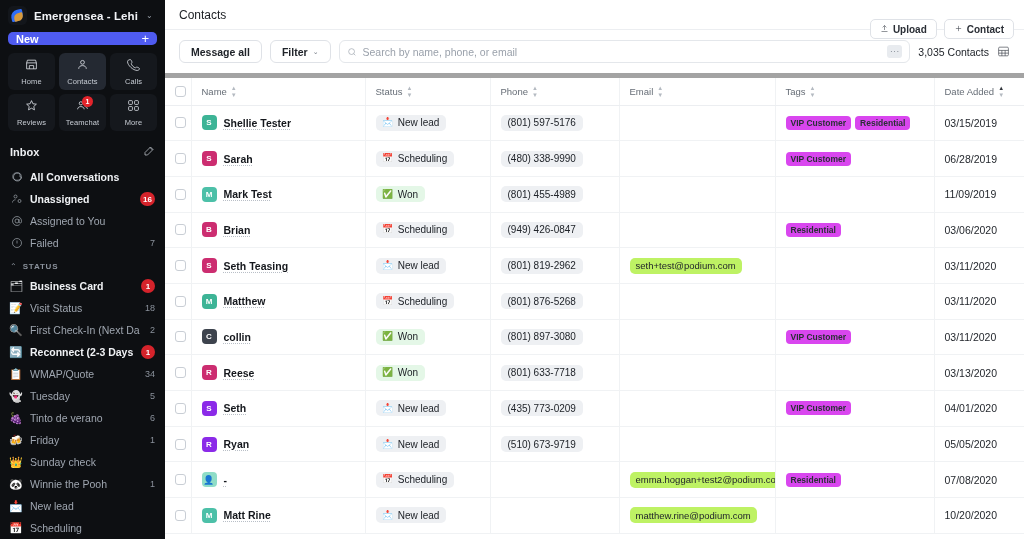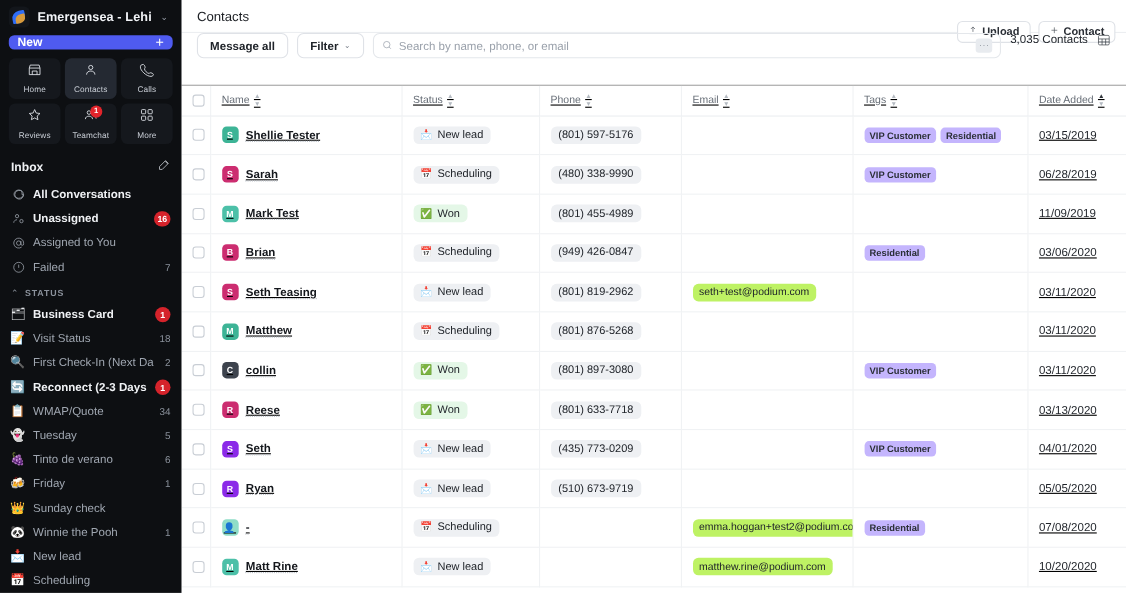--- a/index.html
+++ b/index.html
@@ -113,22 +113,22 @@
   .top-actions { display: flex; gap: 7px; align-items: center; }
   .btn-outline {
     display: flex; align-items: center; gap: 4px;
     height: 20px; padding: 0 9px; border: 1px solid #dfe2e7; border-radius: 5px;
     background: #fff; font-size: 10px; color: #2a2e35; font-weight: 600; cursor: pointer; margin-top: 29px;
   }
   .btn-outline svg { width: 9px; height: 9px; stroke: #4a4f57; fill: none; stroke-width: 1.6; }
 
   .toolbar {
     height: 48px; flex: 0 0 48px;
-    display: flex; align-items: flex-start; gap: 8px;
-    padding: 0 14px; border-bottom: 1px solid #a3a3a3;
+    display: flex; align-items: center; gap: 8px;
+    padding: 0 14px; border-bottom: 5px solid #a3a3a3;
   }
   .btn-pill {
     height: 23px; padding: 0 11px; border: 1px solid #dfe2e7; border-radius: 6px;
     background: #fff; font-size: 10.5px; font-weight: 700; color: #20242a;
     display: flex; align-items: center; gap: 5px; cursor: pointer; white-space: nowrap;
   }
   .btn-pill .caret { font-size: 7px; color: #777e88; font-weight: 400; }
   .searchbox {
     flex: 1; height: 23px; border: 1px solid #e4e7eb; border-radius: 6px;
     display: flex; align-items: center; gap: 6px; padding: 0 7px; min-width: 0;
@@ -142,21 +142,21 @@
   .kbd-hint {
     width: 15px; height: 13px; border-radius: 3px; background: #e8ebef;
     display: flex; align-items: center; justify-content: center;
     font-size: 8px; color: #7b828c; letter-spacing: .5px; flex: 0 0 15px;
   }
   .count-text { font-size: 10.5px; color: #22262c; white-space: nowrap; }
   .grid-btn { display: flex; align-items: center; cursor: pointer; }
   .grid-btn svg { width: 13px; height: 13px; stroke: #3b4048; fill: none; stroke-width: 1.2; }
 
   
-  .table-wrap { flex: 1; overflow: hidden; text-decoration: underline; }
+  .table-wrap { flex: 1; overflow: hidden; }
   table { width: 100%; border-collapse: collapse; table-layout: fixed; }
   col.c-chk { width: 26px; }
   col.c-name { width: 174px; }
   col.c-status { width: 125px; }
   col.c-phone { width: 129px; }
   col.c-email { width: 156px; }
   col.c-tags { width: 159px; }
   col.c-date { width: 90px; }
 
   thead th {
@@ -196,21 +196,21 @@
     text-decoration-color: #b9bfc7; text-underline-offset: 2px;
   }
   .chip {
     display: inline-flex; align-items: center; gap: 4px;
     background: #eef0f3; border-radius: 5px; padding: 2.5px 7px;
     font-size: 10px; color: #20242a; line-height: 1.1;
   }
   .chip.won { background: #e4f7e7; }
   .chip .emj { font-size: 9px; line-height: 1; }
   .tag {
-    display: inline-flex; align-items: center; background: #c4b5fd;
+    display: inline-flex; align-items: center; background: #d946ef;
     border-radius: 4px; padding: 2px 5px; margin-right: 4px;
     font-size: 8.5px; font-weight: 700; color: #2a2f36; text-align: center;
   }
   .date-txt { font-size: 10.5px; color: #1e2228; }
   .email-chip {
     display: inline-flex; background: #bef264; border-radius: 5px;
     padding: 2.5px 6px; font-size: 9.5px; color: #20242a;
   }
   .phone-chip {
     display: inline-flex; background: #eef0f3; border-radius: 5px;

